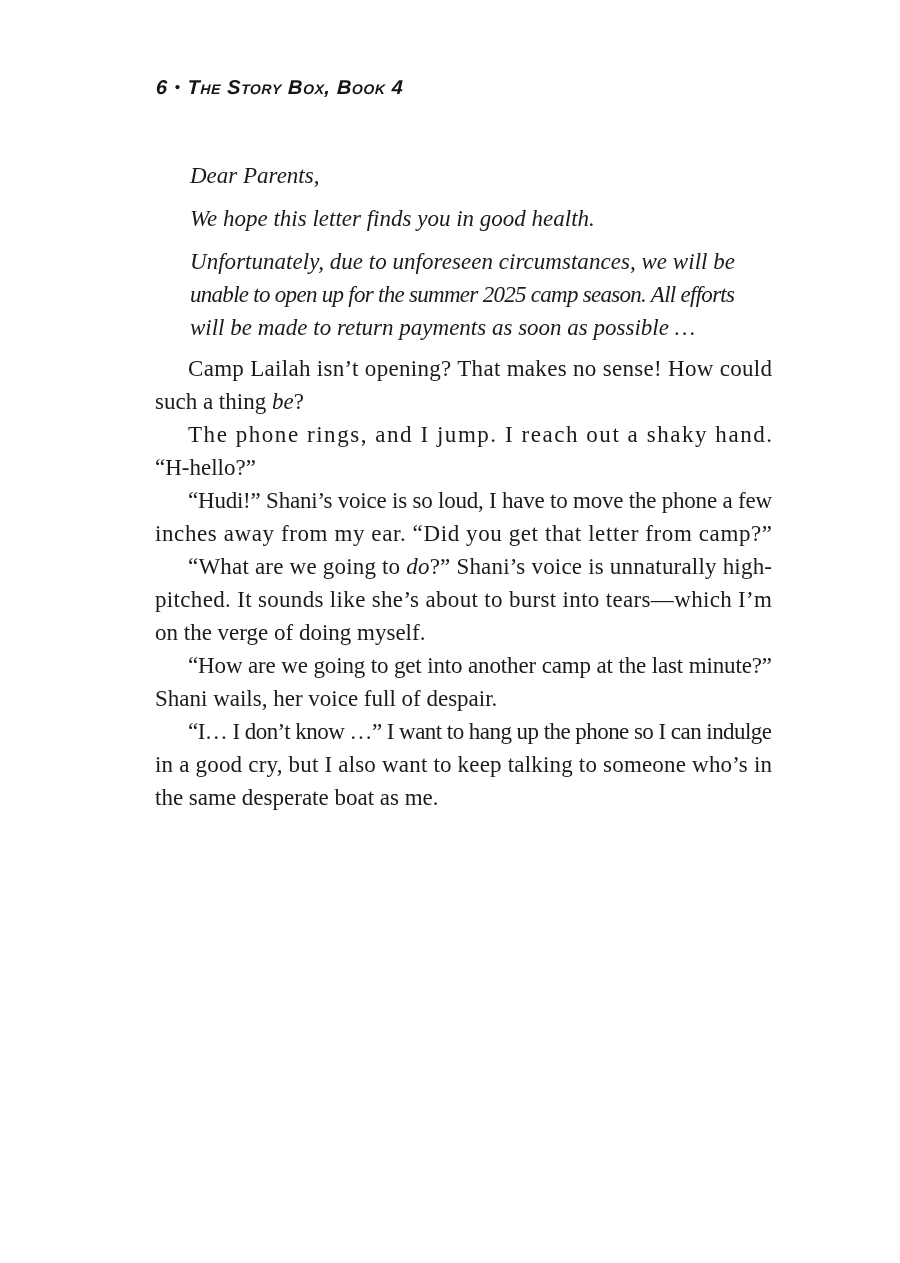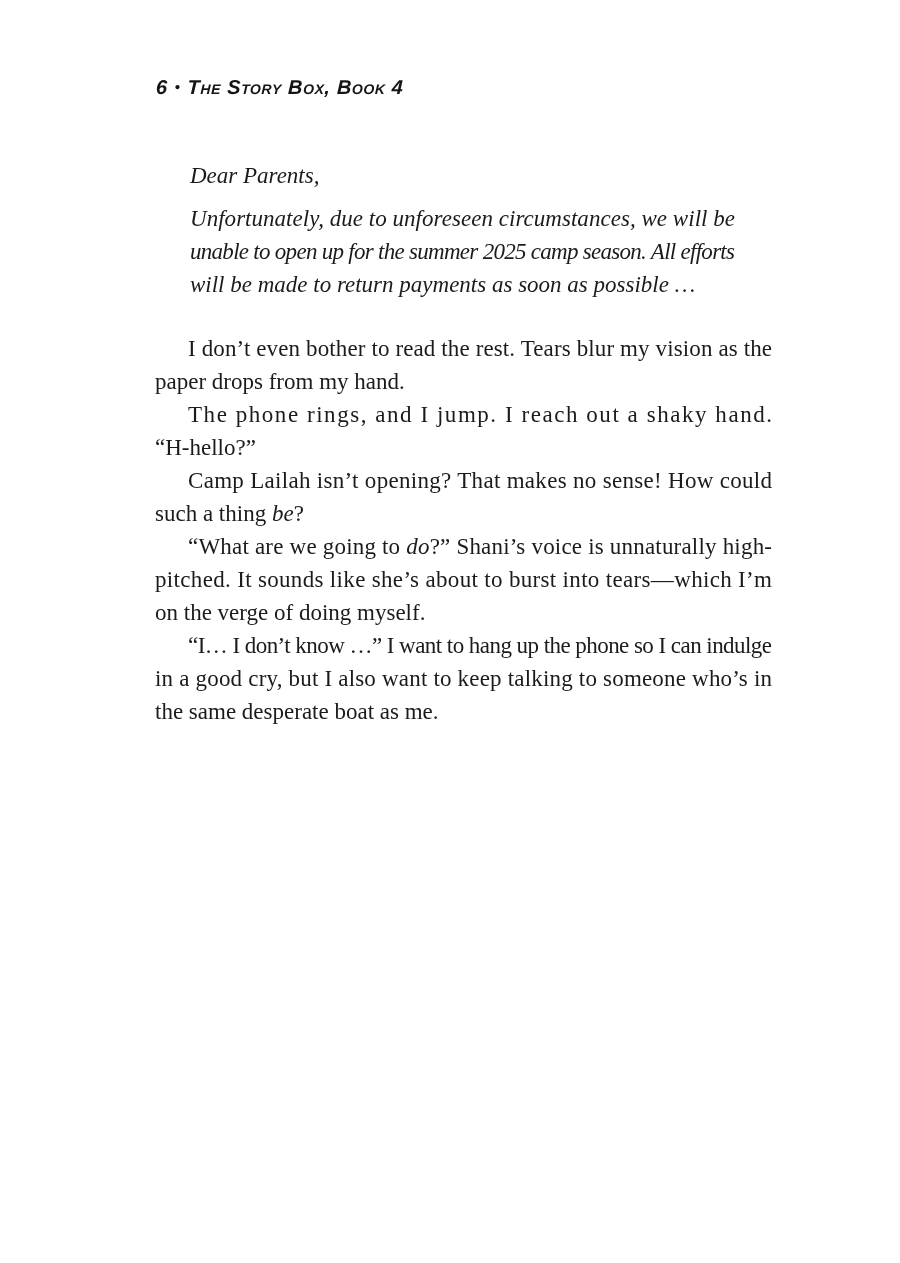--- a/index.html
+++ b/index.html
@@ -44,81 +44,94 @@
   svg.ln { display: block; overflow: visible; }
   svg.ln text {
     font-family: "Liberation Serif", "DejaVu Serif", serif;
     font-size: 23px;
     fill: #1b1b1b;
     text-rendering: optimizeLegibility;
   }
   .para.letter { margin-left: 35px; margin-bottom: 10px; }
   .para.letter svg.ln text { font-style: italic; }
   .para.letter-first { margin-top: 18px; text-align: center; }
-  .para.letter-last { margin-bottom: 31px; }
+  .para.letter-last { margin-bottom: 8px; }
 </style>
 </head>
 <body>
 
 <div class="page">
 
   <div class="running-head">
     <span>6</span><span class="sep">•</span><span class="book-title">The Story Box, Book 4</span>
   </div>
 
   <div class="page-body">
       <div class="para letter letter-first">
         <svg class="ln" width="545" height="33">
           <text x="0" y="22"><tspan>Dear Parents,</tspan></text>
         </svg>
       </div>
+      <div class="para letter">
+        <svg class="ln" width="545" height="33">
+          <text x="0" y="22"><tspan>We hope this letter finds you in good health.</tspan></text>
+        </svg>
+      </div>
       <div class="para letter letter-last">
         <svg class="ln" width="545" height="33">
           <text x="0" y="22" textLength="545" lengthAdjust="spacing"><tspan>Unfortunately, due to unforeseen circumstances, we will be</tspan></text>
         </svg>
         <svg class="ln" width="545" height="33">
           <text x="0" y="22" textLength="545" lengthAdjust="spacing"><tspan>unable to open up for the summer 2025 camp season. All efforts</tspan></text>
         </svg>
         <svg class="ln" width="545" height="33">
           <text x="0" y="22"><tspan>will be made to return payments as soon as possible …</tspan></text>
         </svg>
       </div>
       <div class="para body">
         <svg class="ln" width="617" height="33">
-          <text x="33" y="22" textLength="584" lengthAdjust="spacing"><tspan>I don’t even bother to read the rest. Tears blur my vision as the</tspan></text>
+          <text x="33" y="22" textLength="584" lengthAdjust="spacing"><tspan>Camp Lailah isn’t opening? That makes no sense! How could</tspan></text>
         </svg>
         <svg class="ln" width="617" height="33">
-          <text x="0" y="22"><tspan>paper drops from my hand.</tspan></text>
+          <text x="0" y="22"><tspan>such a thing </tspan><tspan font-style="italic">be</tspan><tspan>?</tspan></text>
         </svg>
       </div>
       <div class="para body">
         <svg class="ln" width="617" height="33">
           <text x="33" y="22" textLength="584" lengthAdjust="spacing"><tspan>The phone rings, and I jump. I reach out a shaky hand.</tspan></text>
         </svg>
         <svg class="ln" width="617" height="33">
           <text x="0" y="22"><tspan>“H-hello?”</tspan></text>
         </svg>
       </div>
       <div class="para body">
         <svg class="ln" width="617" height="33">
-          <text x="33" y="22" textLength="584" lengthAdjust="spacing"><tspan>Camp Lailah isn’t opening? That makes no sense! How could</tspan></text>
+          <text x="33" y="22" textLength="584" lengthAdjust="spacing"><tspan>“Hudi!” Shani’s voice is so loud, I have to move the phone a few</tspan></text>
         </svg>
         <svg class="ln" width="617" height="33">
-          <text x="0" y="22"><tspan>such a thing </tspan><tspan font-style="italic">be</tspan><tspan>?</tspan></text>
+          <text x="0" y="22" textLength="617" lengthAdjust="spacing"><tspan>inches away from my ear. “Did you get that letter from camp?”</tspan></text>
         </svg>
       </div>
       <div class="para body">
         <svg class="ln" width="617" height="33">
           <text x="33" y="22" textLength="584" lengthAdjust="spacing"><tspan>“What are we going to </tspan><tspan font-style="italic">do</tspan><tspan>?” Shani’s voice is unnaturally high-</tspan></text>
         </svg>
         <svg class="ln" width="617" height="33">
           <text x="0" y="22" textLength="617" lengthAdjust="spacing"><tspan>pitched. It sounds like she’s about to burst into tears—which I’m</tspan></text>
         </svg>
         <svg class="ln" width="617" height="33">
           <text x="0" y="22"><tspan>on the verge of doing myself.</tspan></text>
+        </svg>
+      </div>
+      <div class="para body">
+        <svg class="ln" width="617" height="33">
+          <text x="33" y="22" textLength="584" lengthAdjust="spacing"><tspan>“How are we going to get into another camp at the last minute?”</tspan></text>
+        </svg>
+        <svg class="ln" width="617" height="33">
+          <text x="0" y="22"><tspan>Shani wails, her voice full of despair.</tspan></text>
         </svg>
       </div>
       <div class="para body">
         <svg class="ln" width="617" height="33">
           <text x="33" y="22" textLength="584" lengthAdjust="spacing"><tspan>“I… I don’t know …” I want to hang up the phone so I can indulge</tspan></text>
         </svg>
         <svg class="ln" width="617" height="33">
           <text x="0" y="22" textLength="617" lengthAdjust="spacing"><tspan>in a good cry, but I also want to keep talking to someone who’s in</tspan></text>
         </svg>
         <svg class="ln" width="617" height="33">

